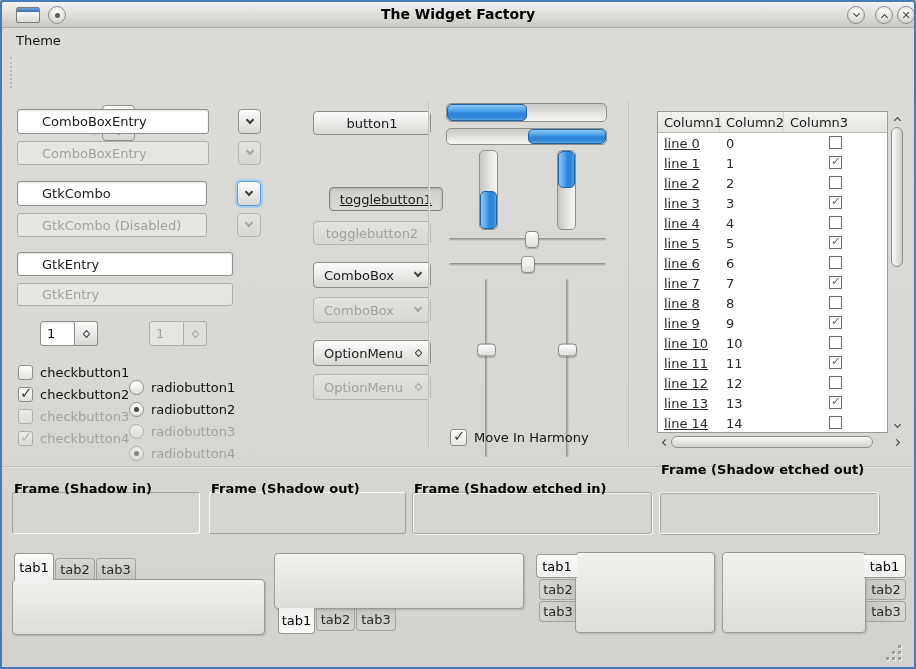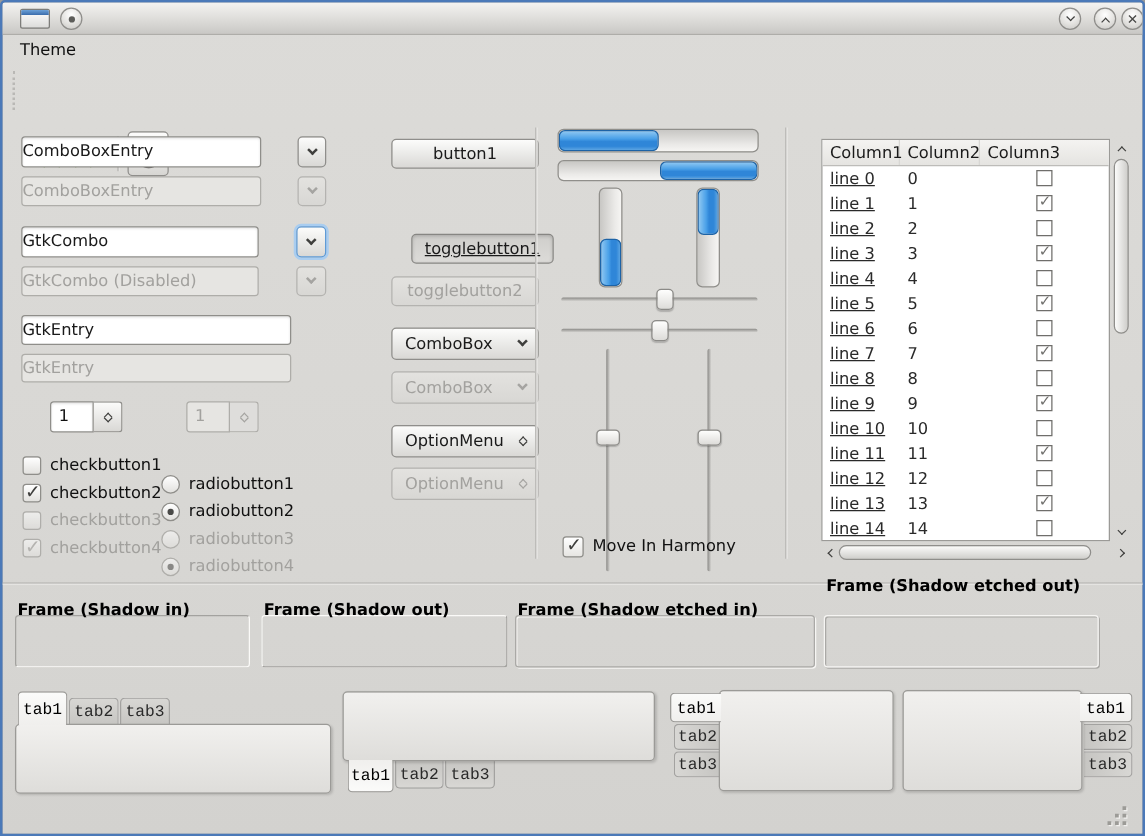--- a/index.html
+++ b/index.html
@@ -37,21 +37,21 @@
   .menu-item { position:absolute; left:10px; top:3px; padding:1px 4px; color:#111; }
   .toolbar { position:absolute; left:0; top:49px; right:0; height:43px; }
   .tool-handle { position:absolute; left:8px; top:6px; bottom:6px; width:3px; border-left:2px dotted #b9b8b5; }
   .tool-btn { position:absolute; display:flex; align-items:center; justify-content:center; background:transparent; border:1px solid transparent; border-radius:4px; }
   .tool-btn.framed { background:linear-gradient(180deg,#fcfcfb,#d7d6d3); border:1px solid #8f8e8b; }
   .tool-sep { position:absolute; left:92px; top:58px; width:2px; height:28px; background:linear-gradient(90deg,#aaa9a6,#f1f0ee); }
 
   
   .entry {
     background:#ffffff; border:1px solid #8f8e8a; border-radius:3px;
-    display:flex; align-items:center; padding-left:0; color:#1a1a1a;
+    display:flex; align-items:center; padding-left:24px; color:#1a1a1a;
     box-shadow: inset 0 1px 2px rgba(0,0,0,0.12);
   }
   .entry.disabled { background:#e6e5e2; color:#a2a19e; border-color:#aeada9; box-shadow:none; }
   .btn {
     background:linear-gradient(180deg,#fcfcfb 0%, #ececea 45%, #d9d8d5 100%);
     border:1px solid #8f8e8b; border-radius:4px; color:#1a1a1a;
     display:flex; align-items:center; justify-content:center;margin-left:28px;
   }
   .btn.disabled { background:linear-gradient(180deg,#e3e2df,#d8d7d4); color:#a2a19e; border-color:#b4b3b0; }
   .btn.toggled { background:linear-gradient(180deg,#cfcecb,#dcdbd8); box-shadow:inset 0 1px 3px rgba(0,0,0,0.18); border-color:#878683; }
@@ -142,21 +142,21 @@
   .shadow-in  { border:1px solid; border-color:#a3a29f #fbfaf8 #fbfaf8 #a3a29f; }
   .shadow-out { border:1px solid; border-color:#fbfaf8 #a3a29f #a3a29f #fbfaf8; }
   .etched-in  { border:1px solid #aaa9a6; box-shadow:inset 1px 1px 0 #f6f5f3, 1px 1px 0 #f6f5f3; }
   .etched-out { border:1px solid #f6f5f3; box-shadow:inset 1px 1px 0 #aaa9a6, 1px 1px 0 #aaa9a6; }
 
   
   .nbpanel {
     position:absolute; background:linear-gradient(180deg,#f1f0ee,#deddda);
     border:1px solid #9b9a97; border-radius:4px; box-shadow:1px 1px 2px rgba(0,0,0,.15); z-index:1;
   }
-  .tab { position:absolute; display:flex; align-items:center; justify-content:center; color:#2a2a2a; border:1px solid #a3a2a0; background:linear-gradient(180deg,#d8d7d4,#c6c5c2); z-index:0;font-family:Liberation Mono, monospace; }
+  .tab { position:absolute; display:flex; align-items:center; justify-content:center; color:#2a2a2a; border:1px solid #a3a2a0; background:linear-gradient(180deg,#d8d7d4,#c6c5c2); z-index:0; }
   .tab.t { border-radius:4px 4px 0 0; border-bottom:none; }
   .tab.b { border-radius:0 0 4px 4px; border-top:none; background:linear-gradient(0deg,#d8d7d4,#c6c5c2); }
   .tab.l { border-radius:4px 0 0 4px; border-right:none; background:linear-gradient(90deg,#d8d7d4,#c6c5c2); }
   .tab.r { border-radius:0 4px 4px 0; border-left:none; background:linear-gradient(270deg,#d8d7d4,#c6c5c2); }
   .tab.active { background:linear-gradient(180deg,#fbfbfa,#f0efed); z-index:2; color:#000; border-color:#9b9a97; }
   .tab.b.active { background:linear-gradient(0deg,#fbfbfa,#f0efed); }
 
   .grip { position:absolute; left:882px; top:641px; width:22px; height:22px; }
   .grip i { position:absolute; width:3px; height:3px; background:#9c9b97; box-shadow:1px 1px 0 #f0efed; }
 
@@ -165,20 +165,21 @@
 </head>
 <body>
 
 <div class="page">
 
   <div class="titlebar">
     <div class="win-icon"></div>
     <div class="circle-btn" style="left:46px; top:4px;">
         <span class="dot"></span>
       </div>
+    <div class="title">The Widget Factory</div>
     <div class="circle-btn" style="left:845px; top:4px;">
         <span class="chev xs down"></span>
       </div>
     <div class="circle-btn" style="left:873px; top:4px;">
         <span class="chev xs up"></span>
       </div>
     <div class="circle-btn" style="left:895px; top:4px;">
         <span class="xglyph">✕</span>
       </div>
   </div>

